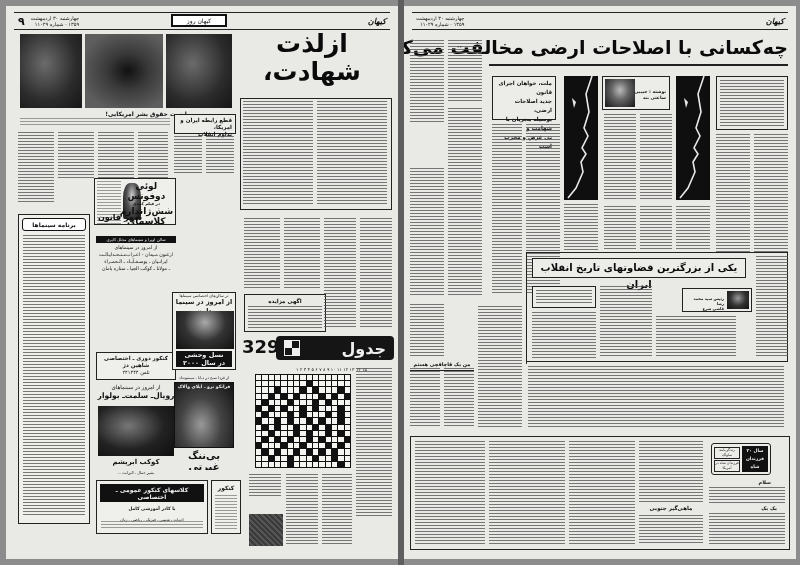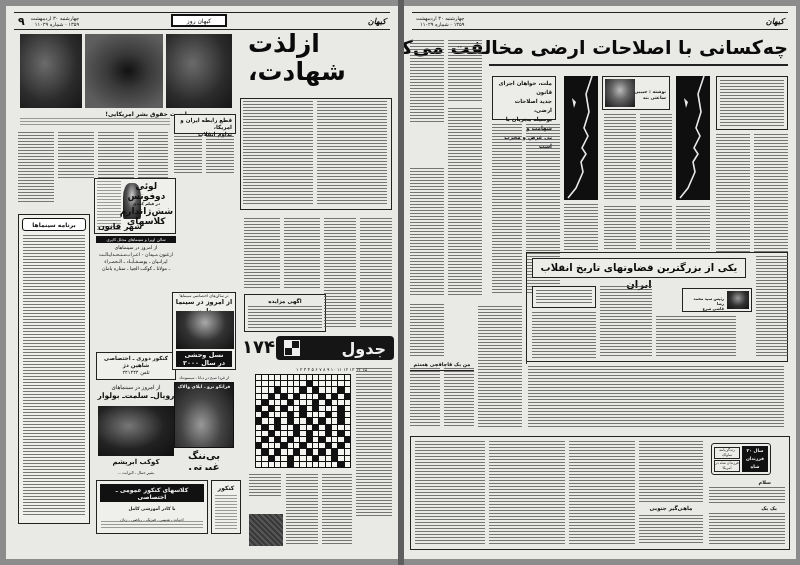--- a/index.html
+++ b/index.html
@@ -62,21 +62,21 @@
       <div class="section-tag">کیهان روز</div>
       <span class="logo">کیهان</span>
     </div>
 
     <div class="photo" style="left:14px;top:28px;width:62px;height:74px;"></div>
     <div class="photo" style="left:79px;top:28px;width:78px;height:74px;background:radial-gradient(ellipse at 55% 50%, #111 0%, #3a3a3a 35%, #5e5e5e 80%);"></div>
     <div class="photo" style="left:160px;top:28px;width:66px;height:74px;"></div>
     <div class="caption" style="left:90px;top:104px;width:100px;">ایست حقوق بشر امریکایی!</div>
     <div class="text-block light" style="left:14px;top:112px;width:150px;height:8px;"></div>
 
-    <div class="headline" style="right:6px;top:24px;font-size:25px;line-height:28px;width:160px;text-align:left;padding-left:16px;">
+    <div class="headline" style="right:6px;top:24px;font-size:25px;line-height:28px;width:160px;text-align:center;">
       <div>ازلذت شهادت،</div>
     </div>
 
     <div class="box" style="left:234px;top:92px;width:152px;height:112px;background:transparent;">
       <div class="text-block" style="left:2px;top:2px;width:70px;height:104px;"></div>
       <div class="text-block" style="left:76px;top:2px;width:70px;height:104px;"></div>
     </div>
 
     <div class="box" style="left:168px;top:108px;width:62px;height:20px;">
       <div class="box-text" style="font-size:5.5px;line-height:7px;">
@@ -85,21 +85,21 @@
       </div>
     </div>
 
     <div class="text-block" style="left:12px;top:126px;width:36px;height:72px;"></div>
     <div class="text-block" style="left:52px;top:126px;width:36px;height:46px;"></div>
     <div class="text-block" style="left:92px;top:126px;width:36px;height:46px;"></div>
     <div class="text-block" style="left:132px;top:126px;width:30px;height:46px;"></div>
     <div class="text-block" style="left:168px;top:130px;width:28px;height:38px;"></div>
     <div class="text-block" style="left:200px;top:130px;width:28px;height:38px;"></div>
 
-    <div class="ad" style="left:88px;top:172px;width:82px;height:56px;">
+    <div class="ad" style="left:88px;top:172px;width:82px;height:47px;">
       <div style="position:absolute;left:2px;top:2px;width:24px;height:50px;" class="text-block light"></div>
       <div style="position:absolute;left:28px;top:4px;width:18px;height:36px;background:radial-gradient(ellipse at 50% 35%, #cfcfcf 0%, #555 40%, #222 80%);border-radius:40% 40% 10% 10%;"></div>
       <div class="ad-title" style="position:absolute;right:2px;top:2px;font-size:9px;line-height:10px;">
         <div>لوئی</div>
         <div>دوفونس</div>
         <div style="font-size:4px;line-height:5px;">در فیلم کمدی</div>
         <div>شش‌ژاندارم</div>
         <div>کلاسهای</div>
       </div>
       <div class="ad-title" style="position:absolute;left:3px;bottom:2px;font-size:8px;">شهر قانون</div>
@@ -156,21 +156,21 @@
       <div class="black-band" style="margin:3px;font-size:6px;padding:2px;border-radius:0;">کلاسهای کنکور عمومی ـ اختصاصی</div>
       <div class="ad-small" style="font-size:4.5px;font-weight:bold;">با کادر آموزشی کامل</div>
       <div class="ad-small" style="font-size:4px;margin-top:4px;">ادبیات ـ شیمی ـ فیزیک ـ ریاضی ـ زبان</div>
       <div class="text-block light" style="left:4px;top:40px;width:102px;height:8px;"></div>
     </div>
     <div class="ad" style="left:205px;top:474px;width:30px;height:54px;">
       <div class="ad-title" style="font-size:6px;margin-top:3px;">کنکور</div>
       <div class="text-block light" style="left:3px;top:14px;width:22px;height:34px;"></div>
     </div>
 
-    <div class="puzzle-num" style="left:236px;top:330px;">۱۷۴</div>
+    <div class="puzzle-num" style="left:236px;top:330px;">329</div>
     <div class="jadval-banner" style="left:270px;top:330px;width:118px;height:24px;">
       <div class="jadval-icon">
           <span></span>
           <span></span>
           <span></span>
           <span></span>
         </div>
       <span style="font-size:16px;letter-spacing:4px;">جدول</span>
     </div>
     <div class="cw-nums" style="left:251px;top:361px;width:110px;">۱۵ ۱۴ ۱۳ ۱۲ ۱۱ ۱۰ ۹ ۸ ۷ ۶ ۵ ۴ ۳ ۲ ۱</div>

